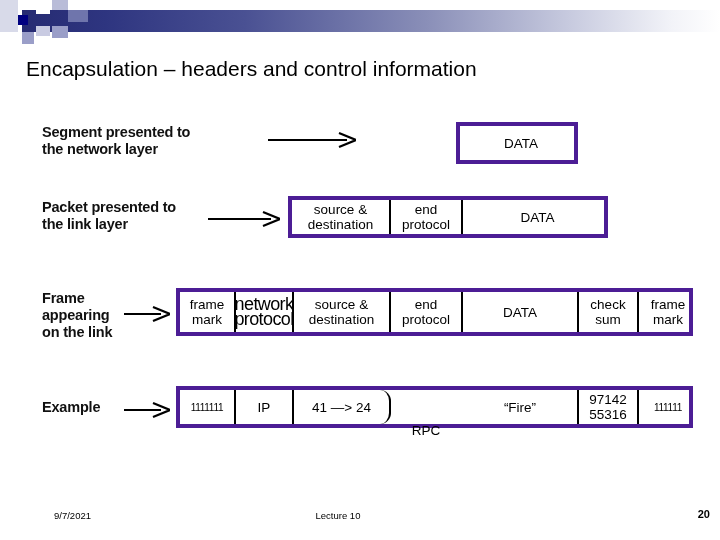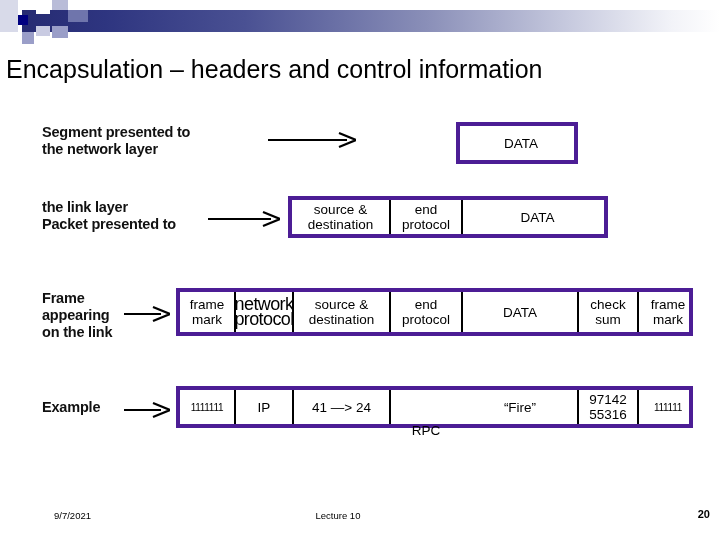--- a/index.html
+++ b/index.html
@@ -33,24 +33,24 @@
     height: 22px;
     background: linear-gradient(to right, #262b72 0%, #2e3580 12%, #4a5193 32%, #8a8fb8 58%, #c6c9de 78%, #f2f3f8 93%, #ffffff 100%);
   }
   .banner-sq {
     position: absolute;
   }
 
   
   #slide-title {
     position: absolute;
-    left: 6px;
+    left: 26px;
     top: 53px;
     width: 676px;
-    font-size: 25px;
+    font-size: 21px;
     line-height: 32px;
     letter-spacing: 0px;
     white-space: nowrap;
     color: #000000;
   }
 
   
   #diagram {
     position: absolute;
     left: 0;
@@ -158,22 +158,22 @@
     <div class="arrow" style="left: 268px; top: 130px; width: 88px;">
       <svg width="88" height="20" viewBox="0 0 88 20">
         <line x1="0" y1="10" x2="79" y2="10" stroke="#000" stroke-width="2.2"></line>
         <polyline points="71,3 88,10 71,17" fill="none" stroke="#000" stroke-width="2.2"></polyline>
       </svg>
     </div>
     <div class="boxrow" style="left: 456px; top: 122px; width: 122px; height: 42px;">
       <div class="cell" style="width: 122px; flex: 0 0 122px;">DATA</div>
     </div>
     <div class="row-label" style="left: 42px; top: 199px;">
+      <div>Packet presented to</div>
       <div>the link layer</div>
-      <div>Packet presented to</div>
     </div>
     <div class="arrow" style="left: 208px; top: 209px; width: 72px;">
       <svg width="72" height="20" viewBox="0 0 72 20">
         <line x1="0" y1="10" x2="63" y2="10" stroke="#000" stroke-width="2.2"></line>
         <polyline points="55,3 72,10 55,17" fill="none" stroke="#000" stroke-width="2.2"></polyline>
       </svg>
     </div>
     <div class="boxrow" style="left: 288px; top: 196px; width: 320px; height: 42px;">
       <div class="cell" style="width: 99px; flex: 0 0 99px;">source &amp;
 destination</div>
@@ -212,21 +212,21 @@
     </div>
     <div class="arrow" style="left: 124px; top: 400px; width: 46px;">
       <svg width="46" height="20" viewBox="0 0 46 20">
         <line x1="0" y1="10" x2="37" y2="10" stroke="#000" stroke-width="2.2"></line>
         <polyline points="29,3 46,10 29,17" fill="none" stroke="#000" stroke-width="2.2"></polyline>
       </svg>
     </div>
     <div class="boxrow" style="left: 176px; top: 386px; width: 517px; height: 42px;">
       <div class="cell small" style="width: 56px; flex: 0 0 56px;">1111111</div>
       <div class="cell" style="width: 58px; flex: 0 0 58px;">IP</div>
-      <div class="cell" style="width: 97px; flex: 0 0 97px;">41 —&gt; 24</div>
+      <div class="cell" style="width: 97px; flex: 0 0 97px; border-radius: 11px;">41 —&gt; 24</div>
       <div class="cell" style="width: 72px; flex: 0 0 72px; margin-top: 40px;">RPC</div>
       <div class="cell" style="width: 116px; flex: 0 0 116px;">“Fire”</div>
       <div class="cell" style="width: 60px; flex: 0 0 60px;">97142
 55316</div>
       <div class="cell small" style="width: 58px; flex: 0 0 58px;">111111</div>
     </div>
   </div>
 
 <div id="footer">
   <div class="foot-date">9/7/2021</div>

